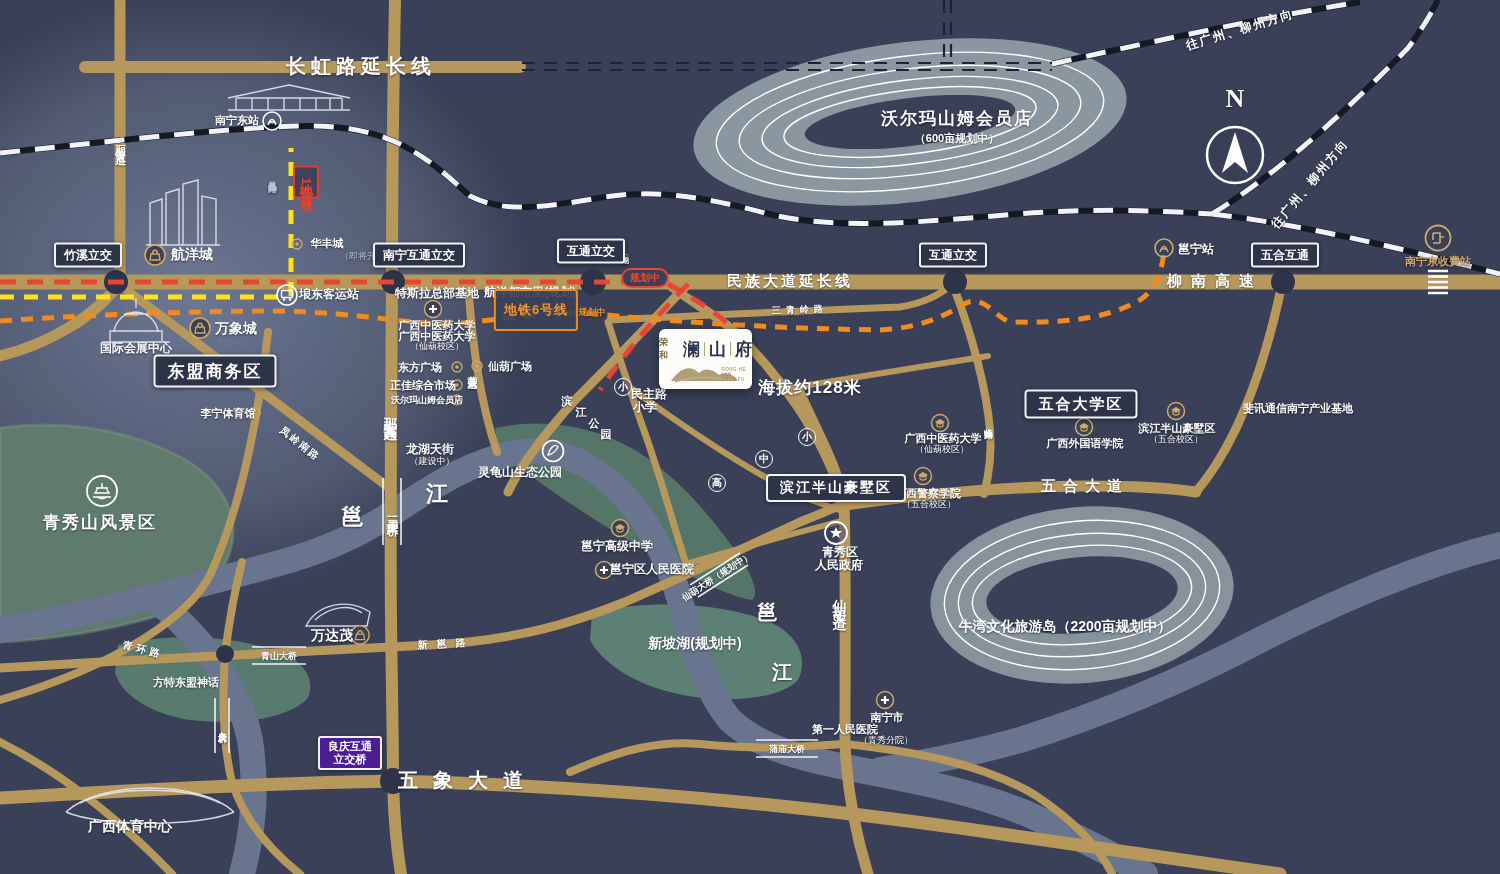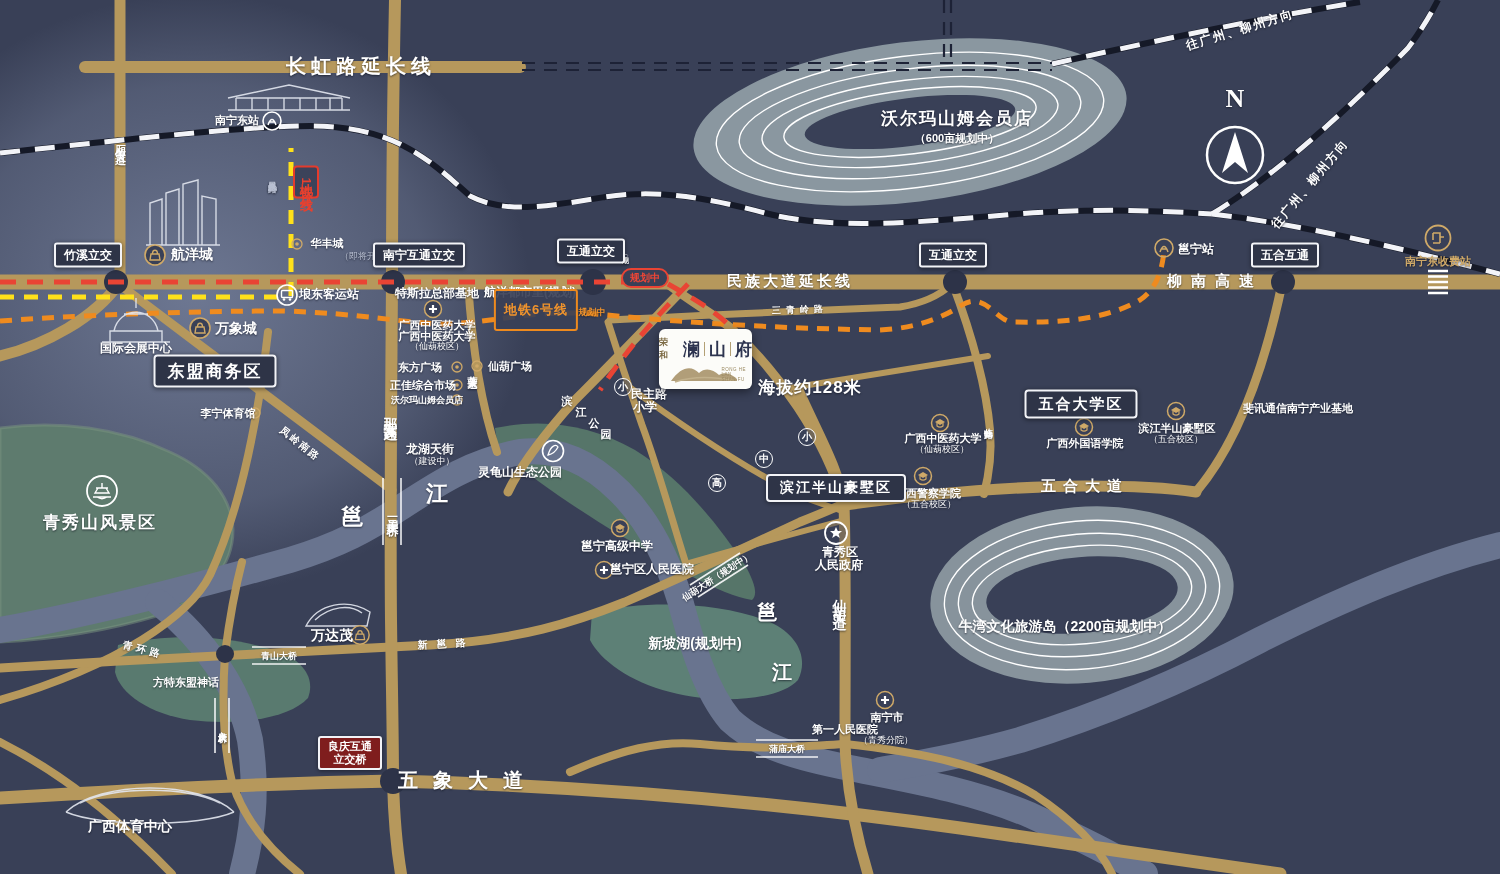--- a/index.html
+++ b/index.html
@@ -10,21 +10,21 @@
       transform:translate(-50%,-50%);text-shadow:0 1px 2px rgba(8,12,24,.6);z-index:3;}
   .v{writing-mode:vertical-rl;letter-spacing:3px;}
   .s9{font-size:9px;}  .s10{font-size:10px;} .s11{font-size:11px;} .s13{font-size:11px;}
   .s14{font-size:14px;} .s15{font-size:15px;} .s16{font-size:20px;margin-left:16px;} .s17{font-size:17px;}
   .s20{font-size:20px;} .s22{font-size:22px;}
   .gold{color:#cfa968;} .dim{color:#b9c0d2;font-weight:bold;margin-left:41px;}
   .badge{position:absolute;transform:translate(-50%,-50%);background:#2e3447;border:2px solid #f2f3f7;
          border-radius:3px;color:#fff;font:bold 12px "Liberation Sans",sans-serif;padding:2px 8px;
          z-index:4;white-space:nowrap;box-shadow:0 1px 4px rgba(0,0,0,.45);text-align:center;}
   .bigbox{font-size:16px;padding:3px 12px;border-radius:4px;letter-spacing:2px;}
-  .greenb{background:#7f1d1d;}
+  .greenb{background:#4c1d95;}
   .pill{position:absolute;transform:translate(-50%,-50%);border:2px solid #e94434;color:#ef4636;
         border-radius:10px;background:#394057;font:bold 10px "Liberation Sans",sans-serif;
         padding:1px 7px;z-index:4;white-space:nowrap;}
   .m1box{position:absolute;transform:translate(-50%,-50%);writing-mode:vertical-rl;letter-spacing:2px;
         border:2px solid #e43b2c;color:#e8402e;background:rgba(57,64,87,.92);border-radius:4px;
         font:bold 13px "Liberation Sans",sans-serif;padding:6px 2px;z-index:4;}
   .m6box{position:absolute;transform:translate(-50%,-50%);border:2px solid #ee8a1e;color:#f0932c;
         background:rgba(57,64,87,.92);border-radius:3px;font:bold 13px "Liberation Sans",sans-serif;
         padding:10px 8px;z-index:4;letter-spacing:1px;white-space:nowrap;}
   .ic{position:absolute;transform:translate(-50%,-50%);z-index:3;line-height:0;}

